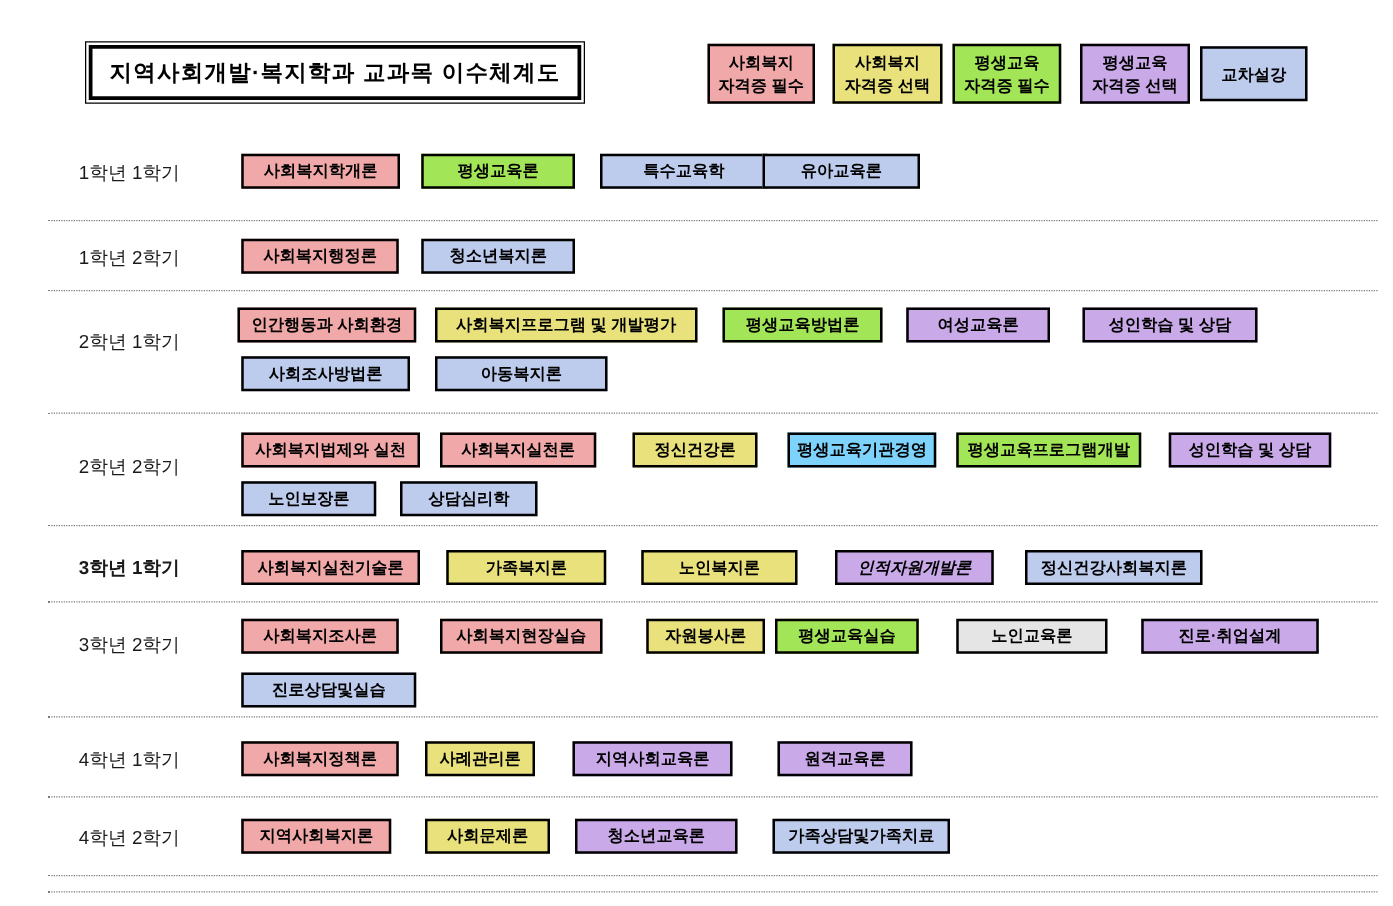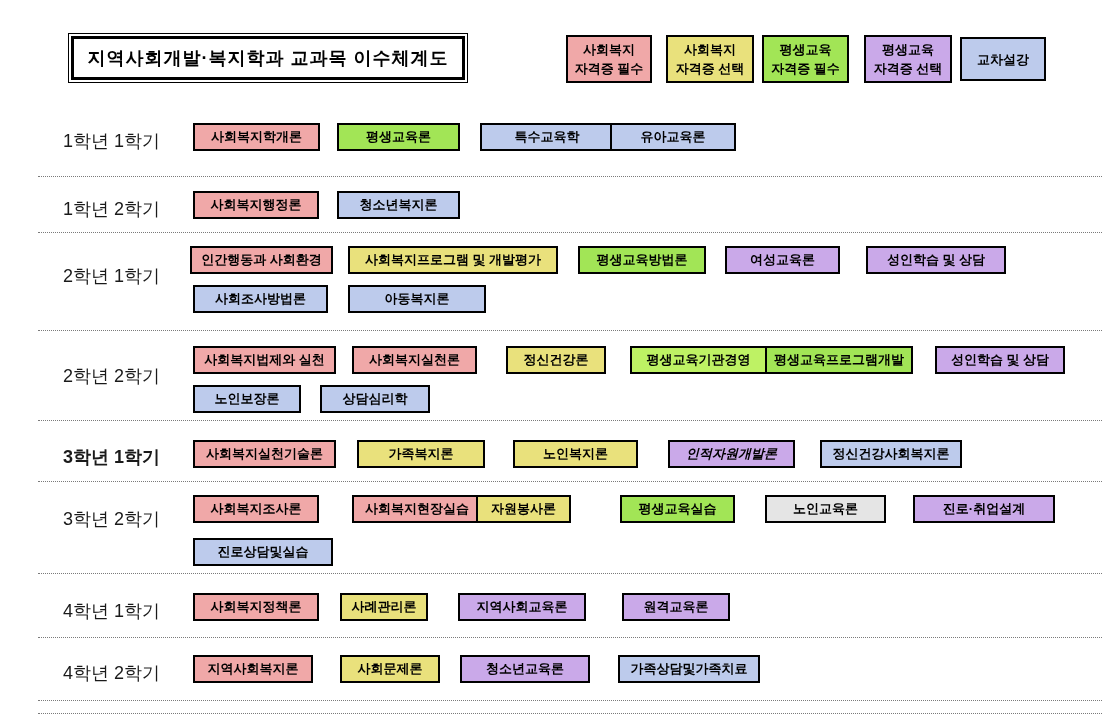--- a/index.html
+++ b/index.html
@@ -46,21 +46,21 @@
     border: 2px solid #000;
     box-sizing: border-box;
     display: flex; align-items: center; justify-content: center;
     font-size: 13px; font-weight: bold; color: #000;
     white-space: nowrap;
   }
   
   .row-label {
     position: absolute;
     left: 63px;
-    font-size: 18px; font-weight: normal; color: #1a1a1a;
+    font-size: 15px; font-weight: normal; color: #1a1a1a;
     white-space: nowrap;
   }
   
   .sep {
     position: absolute;
     left: 38px;
     width: 1064px;
     height: 0;
     border-top: 1px dotted #7a7a7a;
   }
@@ -118,35 +118,35 @@
       <div class="course-box" style="left: 348px; top: 246px; width: 210px; background: rgb(233, 225, 124);">사회복지프로그램 및 개발평가</div>
       <div class="course-box" style="left: 578px; top: 246px; width: 128px; background: rgb(162, 229, 86);">평생교육방법론</div>
       <div class="course-box" style="left: 725px; top: 246px; width: 115px; background: rgb(202, 169, 233);">여성교육론</div>
       <div class="course-box" style="left: 866px; top: 246px; width: 140px; background: rgb(202, 169, 233);">성인학습 및 상담</div>
       <div class="course-box" style="left: 193px; top: 285px; width: 135px; background: rgb(189, 203, 236);">사회조사방법론</div>
       <div class="course-box" style="left: 348px; top: 285px; width: 138px; background: rgb(189, 203, 236);">아동복지론</div>
       <div class="row-label" style="top: 364px;">2학년 2학기</div>
       <div class="course-box" style="left: 193px; top: 346px; width: 143px; background: rgb(240, 168, 168);">사회복지법제와 실천</div>
       <div class="course-box" style="left: 352px; top: 346px; width: 125px; background: rgb(240, 168, 168);">사회복지실천론</div>
       <div class="course-box" style="left: 506px; top: 346px; width: 100px; background: rgb(233, 225, 124);">정신건강론</div>
-      <div class="course-box" style="left: 630px; top: 346px; width: 137px; background: #bef264; text-align: center;">평생교육기관경영</div>
+      <div class="course-box" style="left: 630px; top: 346px; width: 119px; background: #7dd3fc; text-align: center;">평생교육기관경영</div>
       <div class="course-box" style="left: 765px; top: 346px; width: 148px; background: rgb(162, 229, 86);">평생교육프로그램개발</div>
       <div class="course-box" style="left: 935px; top: 346px; width: 130px; background: rgb(202, 169, 233);">성인학습 및 상담</div>
       <div class="course-box" style="left: 193px; top: 385px; width: 108px; background: rgb(189, 203, 236);">노인보장론</div>
       <div class="course-box" style="left: 320px; top: 385px; width: 110px; background: rgb(189, 203, 236);">상담심리학</div>
       <div class="row-label" style="top: 445px; font-weight: bold;">3학년 1학기</div>
       <div class="course-box" style="left: 193px; top: 440px; width: 143px; background: rgb(240, 168, 168);">사회복지실천기술론</div>
       <div class="course-box" style="left: 357px; top: 440px; width: 128px; background: rgb(233, 225, 124);">가족복지론</div>
       <div class="course-box" style="left: 513px; top: 440px; width: 125px; background: rgb(233, 225, 124);">노인복지론</div>
       <div class="course-box" style="left: 668px; top: 440px; width: 127px; background: rgb(202, 169, 233); font-style: italic;">인적자원개발론</div>
       <div class="course-box" style="left: 820px; top: 440px; width: 142px; background: rgb(189, 203, 236);">정신건강사회복지론</div>
       <div class="row-label" style="top: 507px;">3학년 2학기</div>
       <div class="course-box" style="left: 193px; top: 495px; width: 126px; background: rgb(240, 168, 168);">사회복지조사론</div>
       <div class="course-box" style="left: 352px; top: 495px; width: 130px; background: rgb(240, 168, 168);">사회복지현장실습</div>
-      <div class="course-box" style="left: 476px; top: 495px; width: 95px; background: rgb(233, 225, 124);">자원봉사론</div>
+      <div class="course-box" style="left: 517px; top: 495px; width: 95px; background: rgb(233, 225, 124);">자원봉사론</div>
       <div class="course-box" style="left: 620px; top: 495px; width: 115px; background: rgb(162, 229, 86);">평생교육실습</div>
       <div class="course-box" style="left: 765px; top: 495px; width: 121px; background: #e5e5e5;">노인교육론</div>
       <div class="course-box" style="left: 913px; top: 495px; width: 142px; background: rgb(202, 169, 233);">진로·취업설계</div>
       <div class="course-box" style="left: 193px; top: 538px; width: 140px; background: rgb(189, 203, 236);">진로상담및실습</div>
       <div class="row-label" style="top: 599px;">4학년 1학기</div>
       <div class="course-box" style="left: 193px; top: 593px; width: 126px; background: rgb(240, 168, 168);">사회복지정책론</div>
       <div class="course-box" style="left: 340px; top: 593px; width: 88px; background: rgb(233, 225, 124);">사례관리론</div>
       <div class="course-box" style="left: 458px; top: 593px; width: 128px; background: rgb(202, 169, 233);">지역사회교육론</div>
       <div class="course-box" style="left: 622px; top: 593px; width: 108px; background: rgb(202, 169, 233);">원격교육론</div>
       <div class="row-label" style="top: 661px;">4학년 2학기</div>

